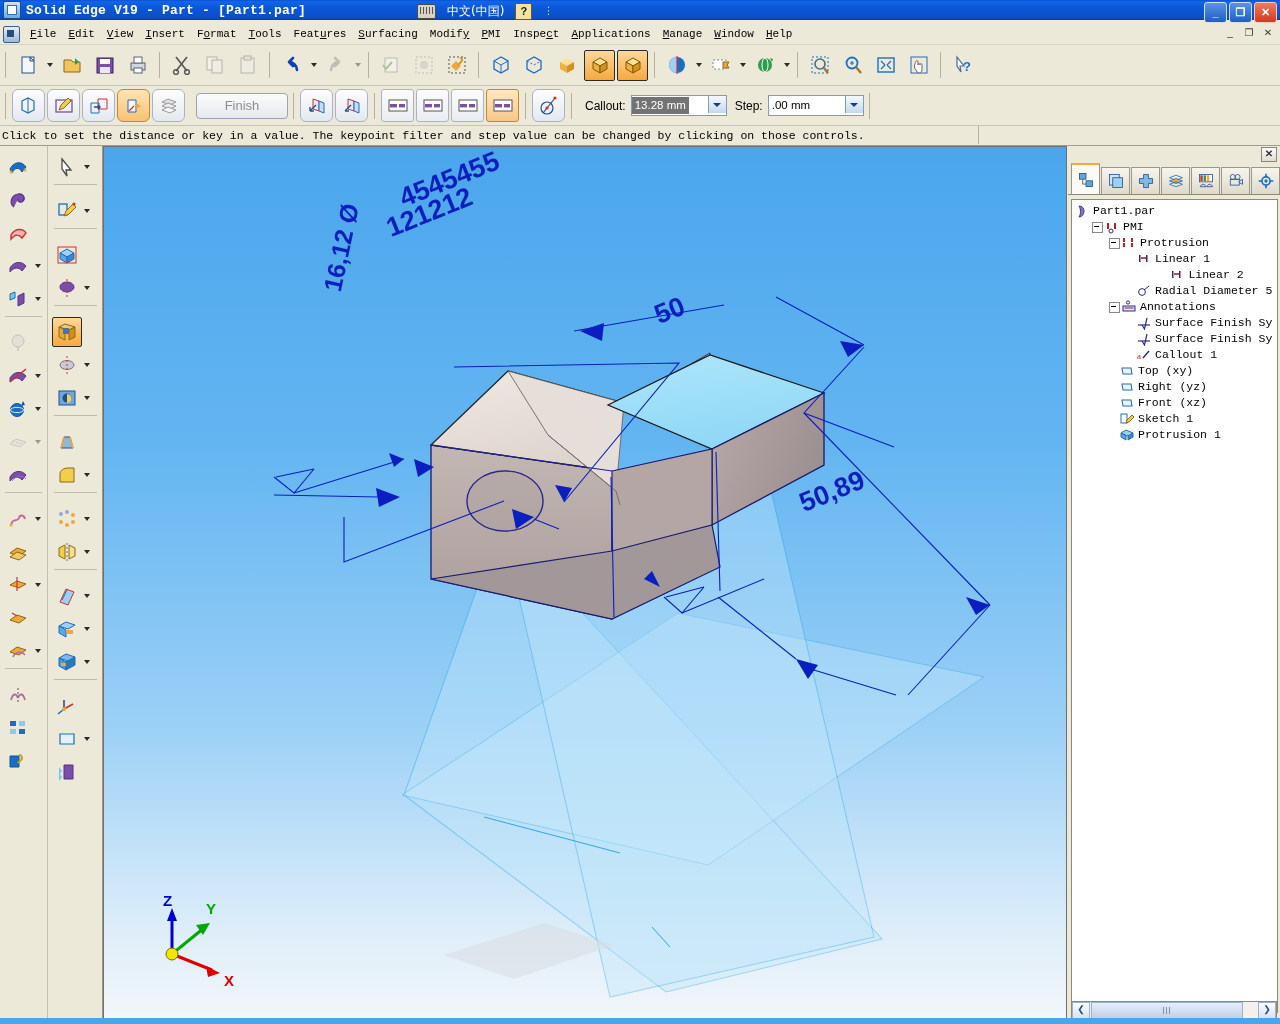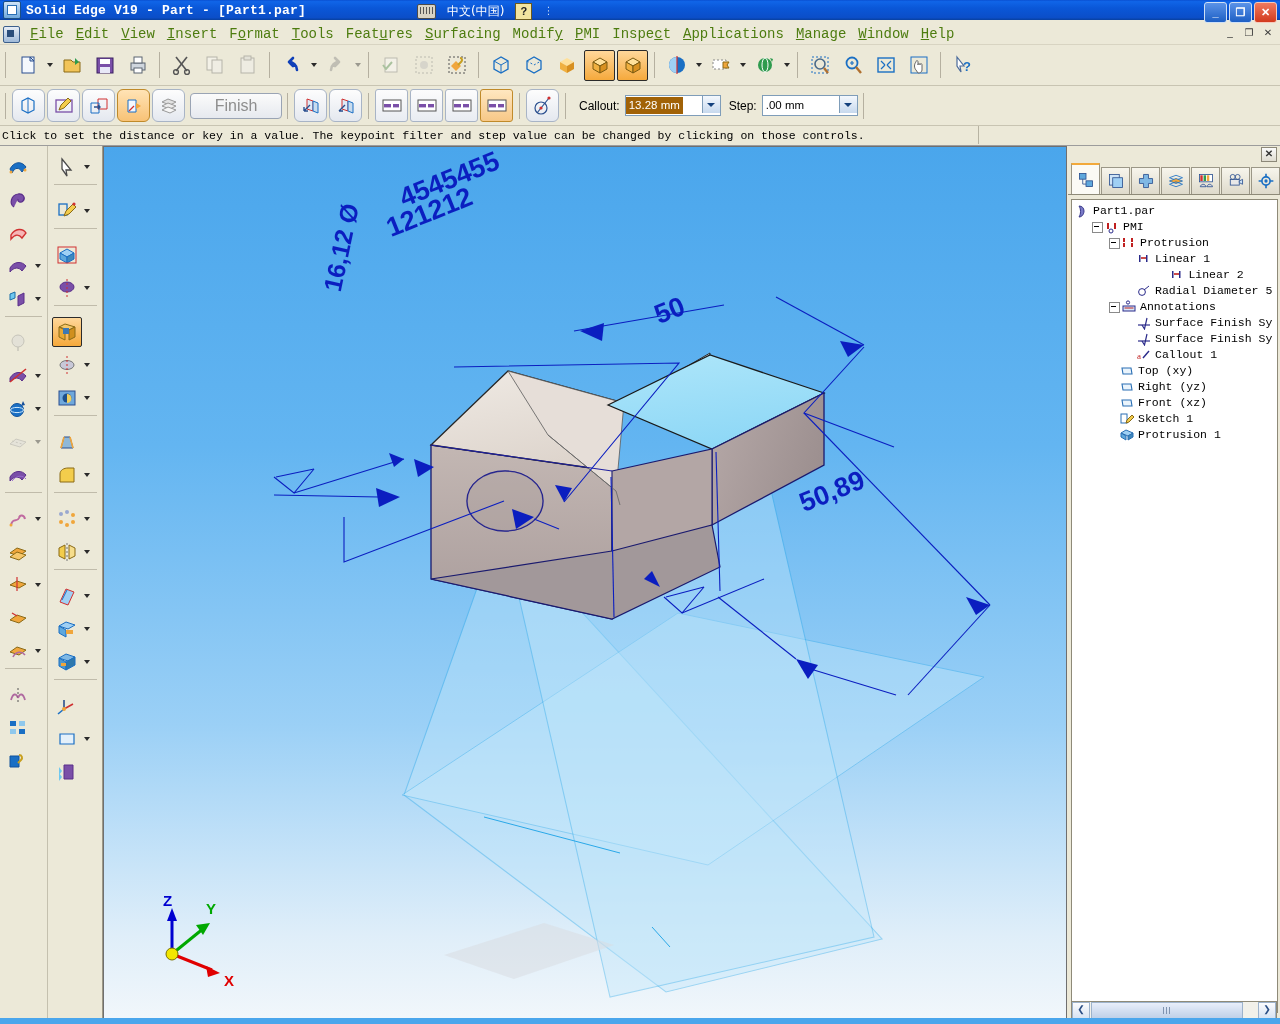--- a/index.html
+++ b/index.html
@@ -67,21 +67,21 @@
   .menu-doc-icon{
     width:15px;height:15px;margin-left:3px;margin-right:4px;
     background:linear-gradient(180deg,#e8eef6,#9fb9d8);
     border:1px solid #3c5f8c;border-radius:2px;position:relative;flex:0 0 auto;
   }
   .menu-doc-icon:after{
     content:"";position:absolute;left:3px;top:3px;width:7px;height:7px;background:#2a4d7a;
   }
   .menu-item{
     font-family:"Liberation Mono","DejaVu Sans Mono",monospace;
-    font-size:14px;color:#4d7c0f;padding:2px 6px;white-space:nowrap;cursor:default;
+    font-size:11px;color:#000000;padding:2px 6px;white-space:nowrap;cursor:default;
   }
   .menu-item u{text-decoration:underline;}
   .mdi-btns{position:absolute;right:4px;top:2px;display:flex;gap:3px;}
   .mdi-btn{
     width:16px;height:15px;color:#3a3a3a;font-size:10px;text-align:center;line-height:14px;
     font-family:"Liberation Sans",sans-serif;
   }
 
   
   .toolbar1{
@@ -118,36 +118,36 @@
     border:1px solid #a8b4c6;border-radius:6px;
     background:linear-gradient(180deg,#fdfdfd,#e4e8ef);
   }
   .rb-btn.on{
     border:1px solid #c08a2a;
     background:linear-gradient(180deg,#ffe3b5,#f8c276);
   }
   .rb-btn.sq{border-radius:3px;background:linear-gradient(180deg,#fcfcfc,#e9ecf2);}
   .rb-btn.sq.on{border:1px solid #c08a2a;background:linear-gradient(180deg,#ffe7c0,#f7c887);}
   .finish-btn{
-    height:24px;min-width:62px;padding:0 14px;margin-left:4px;flex:0 0 auto;
+    height:24px;min-width:62px;padding:0 14px;margin-left:10px;flex:0 0 auto;
     border:1px solid #9aa4b4;border-radius:4px;
     background:linear-gradient(180deg,#fbfbfb,#e6e9ef);
-    color:#8e8e8e;font-size:16px;font-family:"Liberation Sans",sans-serif;
+    color:#8e8e8e;font-size:13px;font-family:"Liberation Sans",sans-serif;
     display:flex;align-items:center;justify-content:center;
   }
   .fld-label{font-size:12px;color:#000;margin:0 5px 0 8px;font-family:"Liberation Sans",sans-serif;flex:0 0 auto;}
   .combo{
     height:19px;flex:0 0 auto;border:1px solid #7f9db9;background:#fff;
     display:flex;align-items:center;position:relative;
   }
   .combo .val{
     font-size:11.5px;padding:0 3px;white-space:nowrap;font-family:"Liberation Sans",sans-serif;
     line-height:17px;
   }
-  .combo .val.sel{background:#a16207;color:#fff;}
+  .combo .val.sel{background:#737373;color:#fff;}
   .combo .dd{
     position:absolute;right:0;top:0;width:17px;height:17px;
     background:linear-gradient(180deg,#f4f8fd,#c7d9ee);
     border-left:1px solid #7f9db9;display:flex;align-items:center;justify-content:center;
   }
   .combo .dd:after{content:"";border-left:4px solid transparent;border-right:4px solid transparent;border-top:4px solid #14417d;}
 
   
   .promptbar{
     position:absolute;left:0;top:126px;width:1280px;height:19px;

